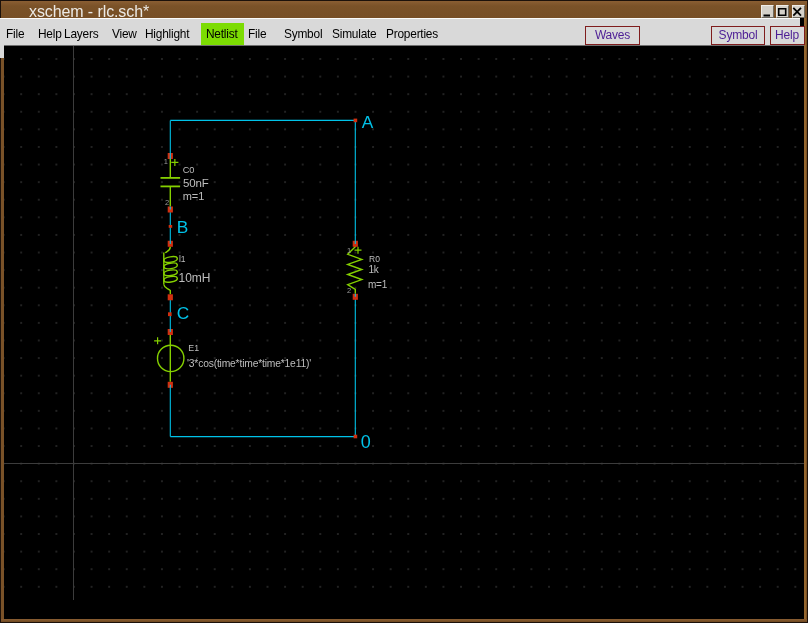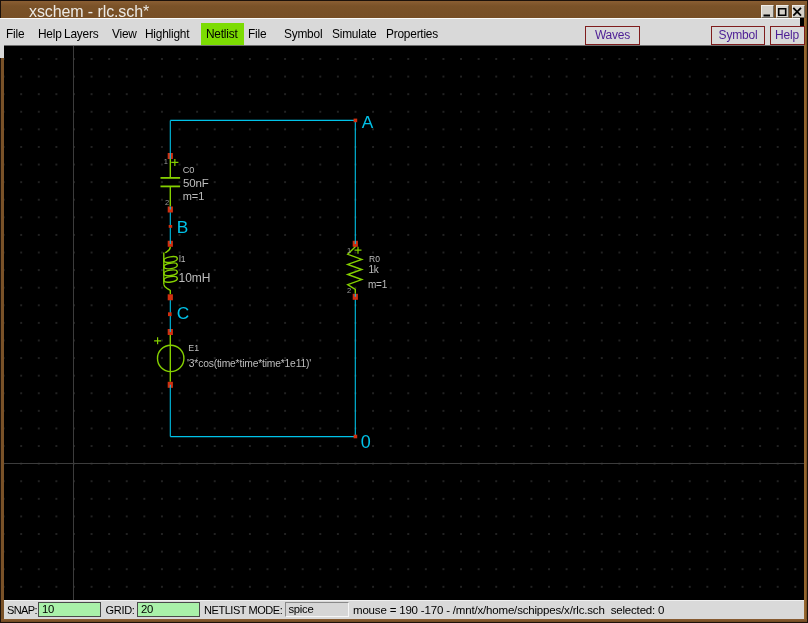--- a/index.html
+++ b/index.html
@@ -149,22 +149,13 @@
         <text x="342.9" y="247.2">2</text>
       </g>
       <g font-family="Liberation Sans,sans-serif" fill="#00c2e8" font-size="17.3">
         <text x="357.8" y="82.1">A</text>
         <text x="172.8" y="186.8">B</text>
         <text x="172.8" y="272.6">C</text>
         <text x="356.8" y="402" font-size="18">0</text>
       </g>
     </svg>
   </div>
-  <div class="abs" id="statusbar">
-    <span class="st" style="left:3px;letter-spacing:-0.6px">SNAP:</span>
-    <div class="entry green" style="left:34px;width:63px;">10</div>
-    <span class="st" style="left:101.5px">GRID:</span>
-    <div class="entry green" style="left:133px;width:63px;">20</div>
-    <span class="st" style="left:200px;font-size:11px;letter-spacing:-0.45px">NETLIST MODE:</span>
-    <div class="entry gray" style="left:280.5px;width:64.5px;">spice</div>
-    <span class="st" style="left:349px;font-size:11.5px;letter-spacing:-0.18px">mouse = 190 -170 - /mnt/x/home/schippes/x/rlc.sch&nbsp; selected: 0</span>
-  </div>
 </div>
 
 </body></html>

